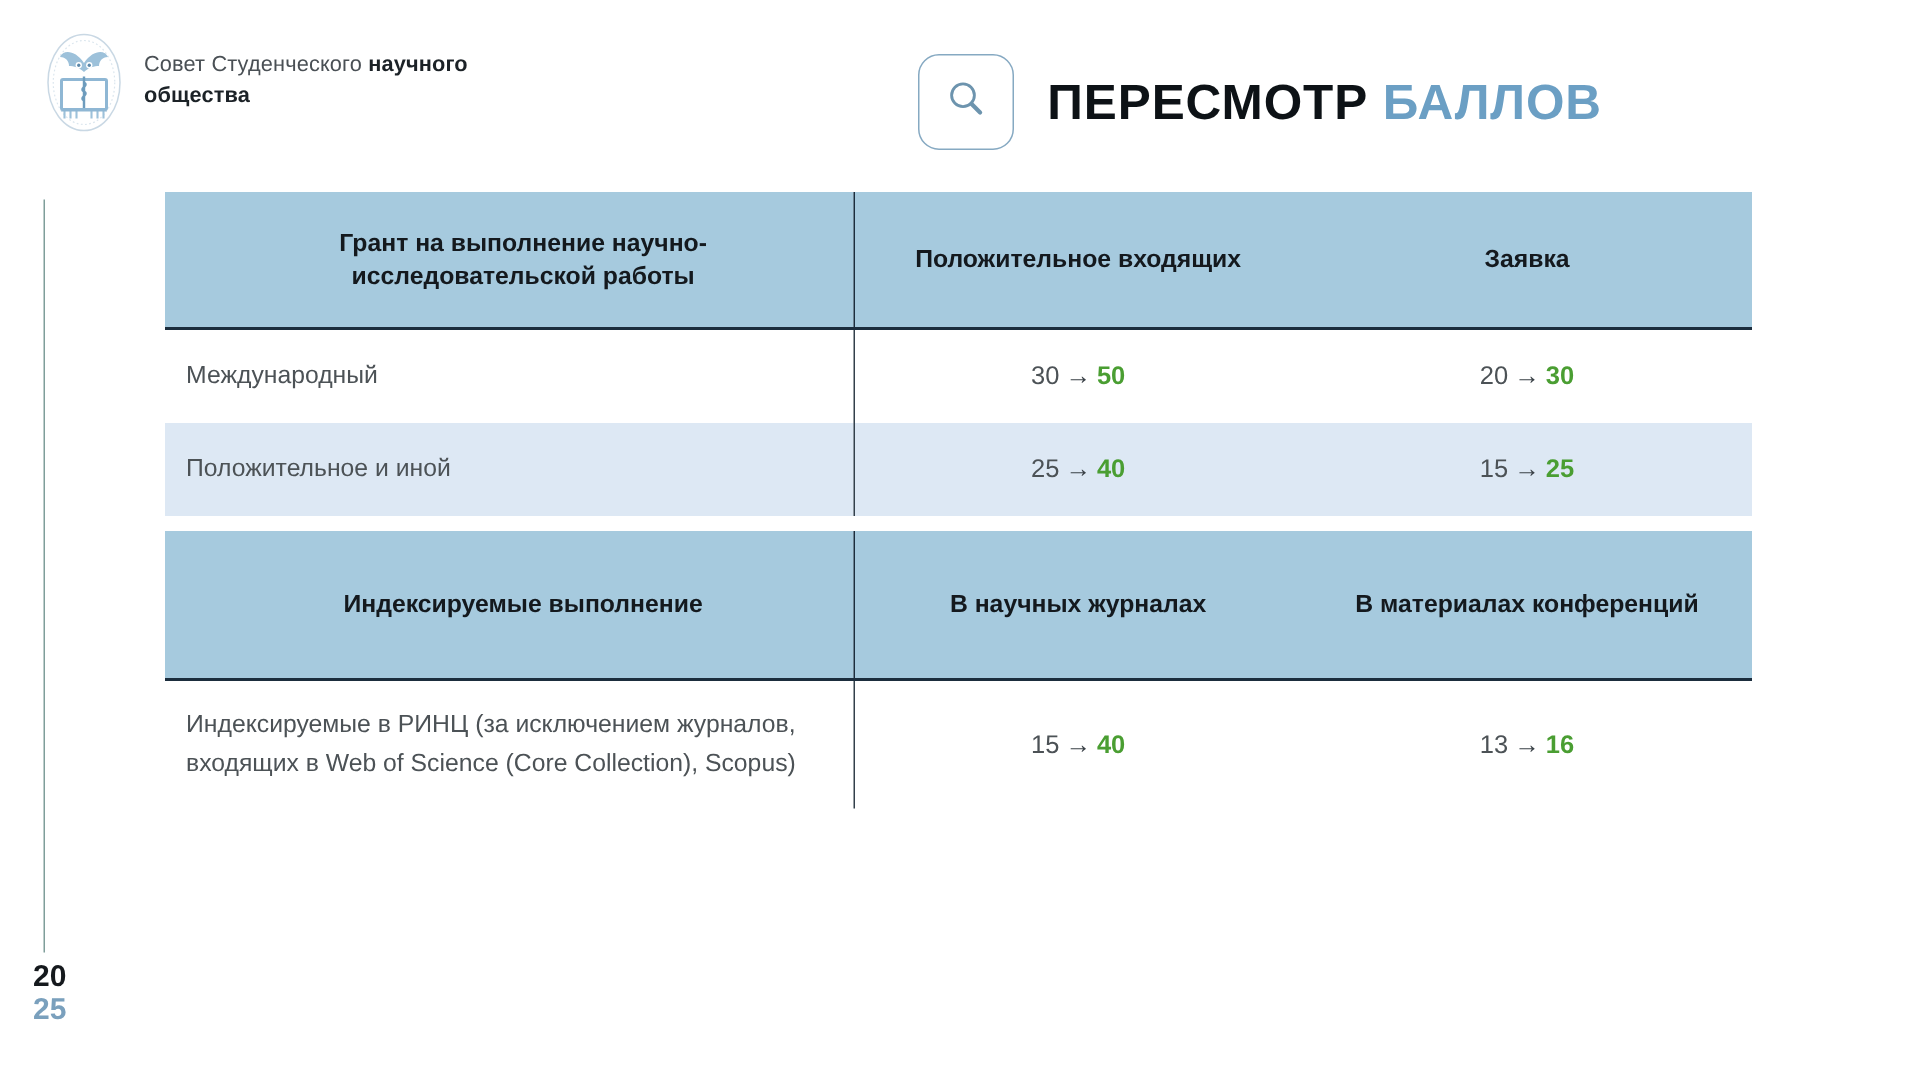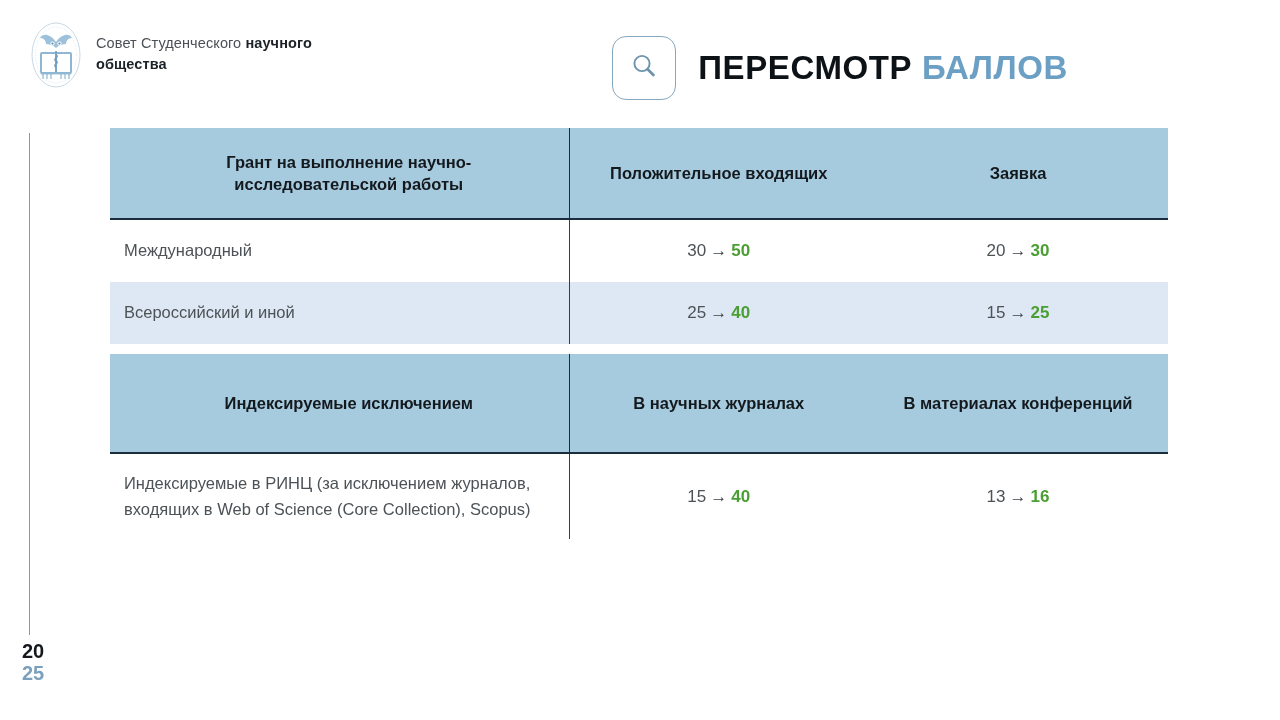--- a/index.html
+++ b/index.html
@@ -221,40 +221,40 @@
     <tr>
       <td class="c-first">Международный</td>
       <td class="c-val">
         <span class="v-old">30</span><span class="v-arr">→</span><span class="v-new">50</span>
       </td>
       <td class="c-val">
         <span class="v-old">20</span><span class="v-arr">→</span><span class="v-new">30</span>
       </td>
     </tr>
     <tr class="alt">
-      <td class="c-first">Всероссийский и иной</td>
+      <td class="c-first">Положительное и иной</td>
       <td class="c-val">
         <span class="v-old">25</span><span class="v-arr">→</span><span class="v-new">40</span>
       </td>
       <td class="c-val">
         <span class="v-old">15</span><span class="v-arr">→</span><span class="v-new">25</span>
       </td>
     </tr>
   </tbody>
 </table>
 
 <table class="table t2">
   <colgroup>
       <col class="c-label">
       <col class="c-mid">
       <col class="c-right">
     </colgroup>
   <thead>
     <tr>
-      <th class="h-label">Индексируемые исключением</th>
+      <th class="h-label">Индексируемые выполнение</th>
       <th>В научных журналах</th>
       <th>В материалах конференций</th>
     </tr>
   </thead>
   <tbody>
     <tr class="r-tall">
       <td class="c-first">Индексируемые в РИНЦ (за исключением журналов, входящих в Web of Science (Core Collection), Scopus)</td>
       <td class="c-val">
         <span class="v-old">15</span><span class="v-arr">→</span><span class="v-new">40</span>
       </td>

